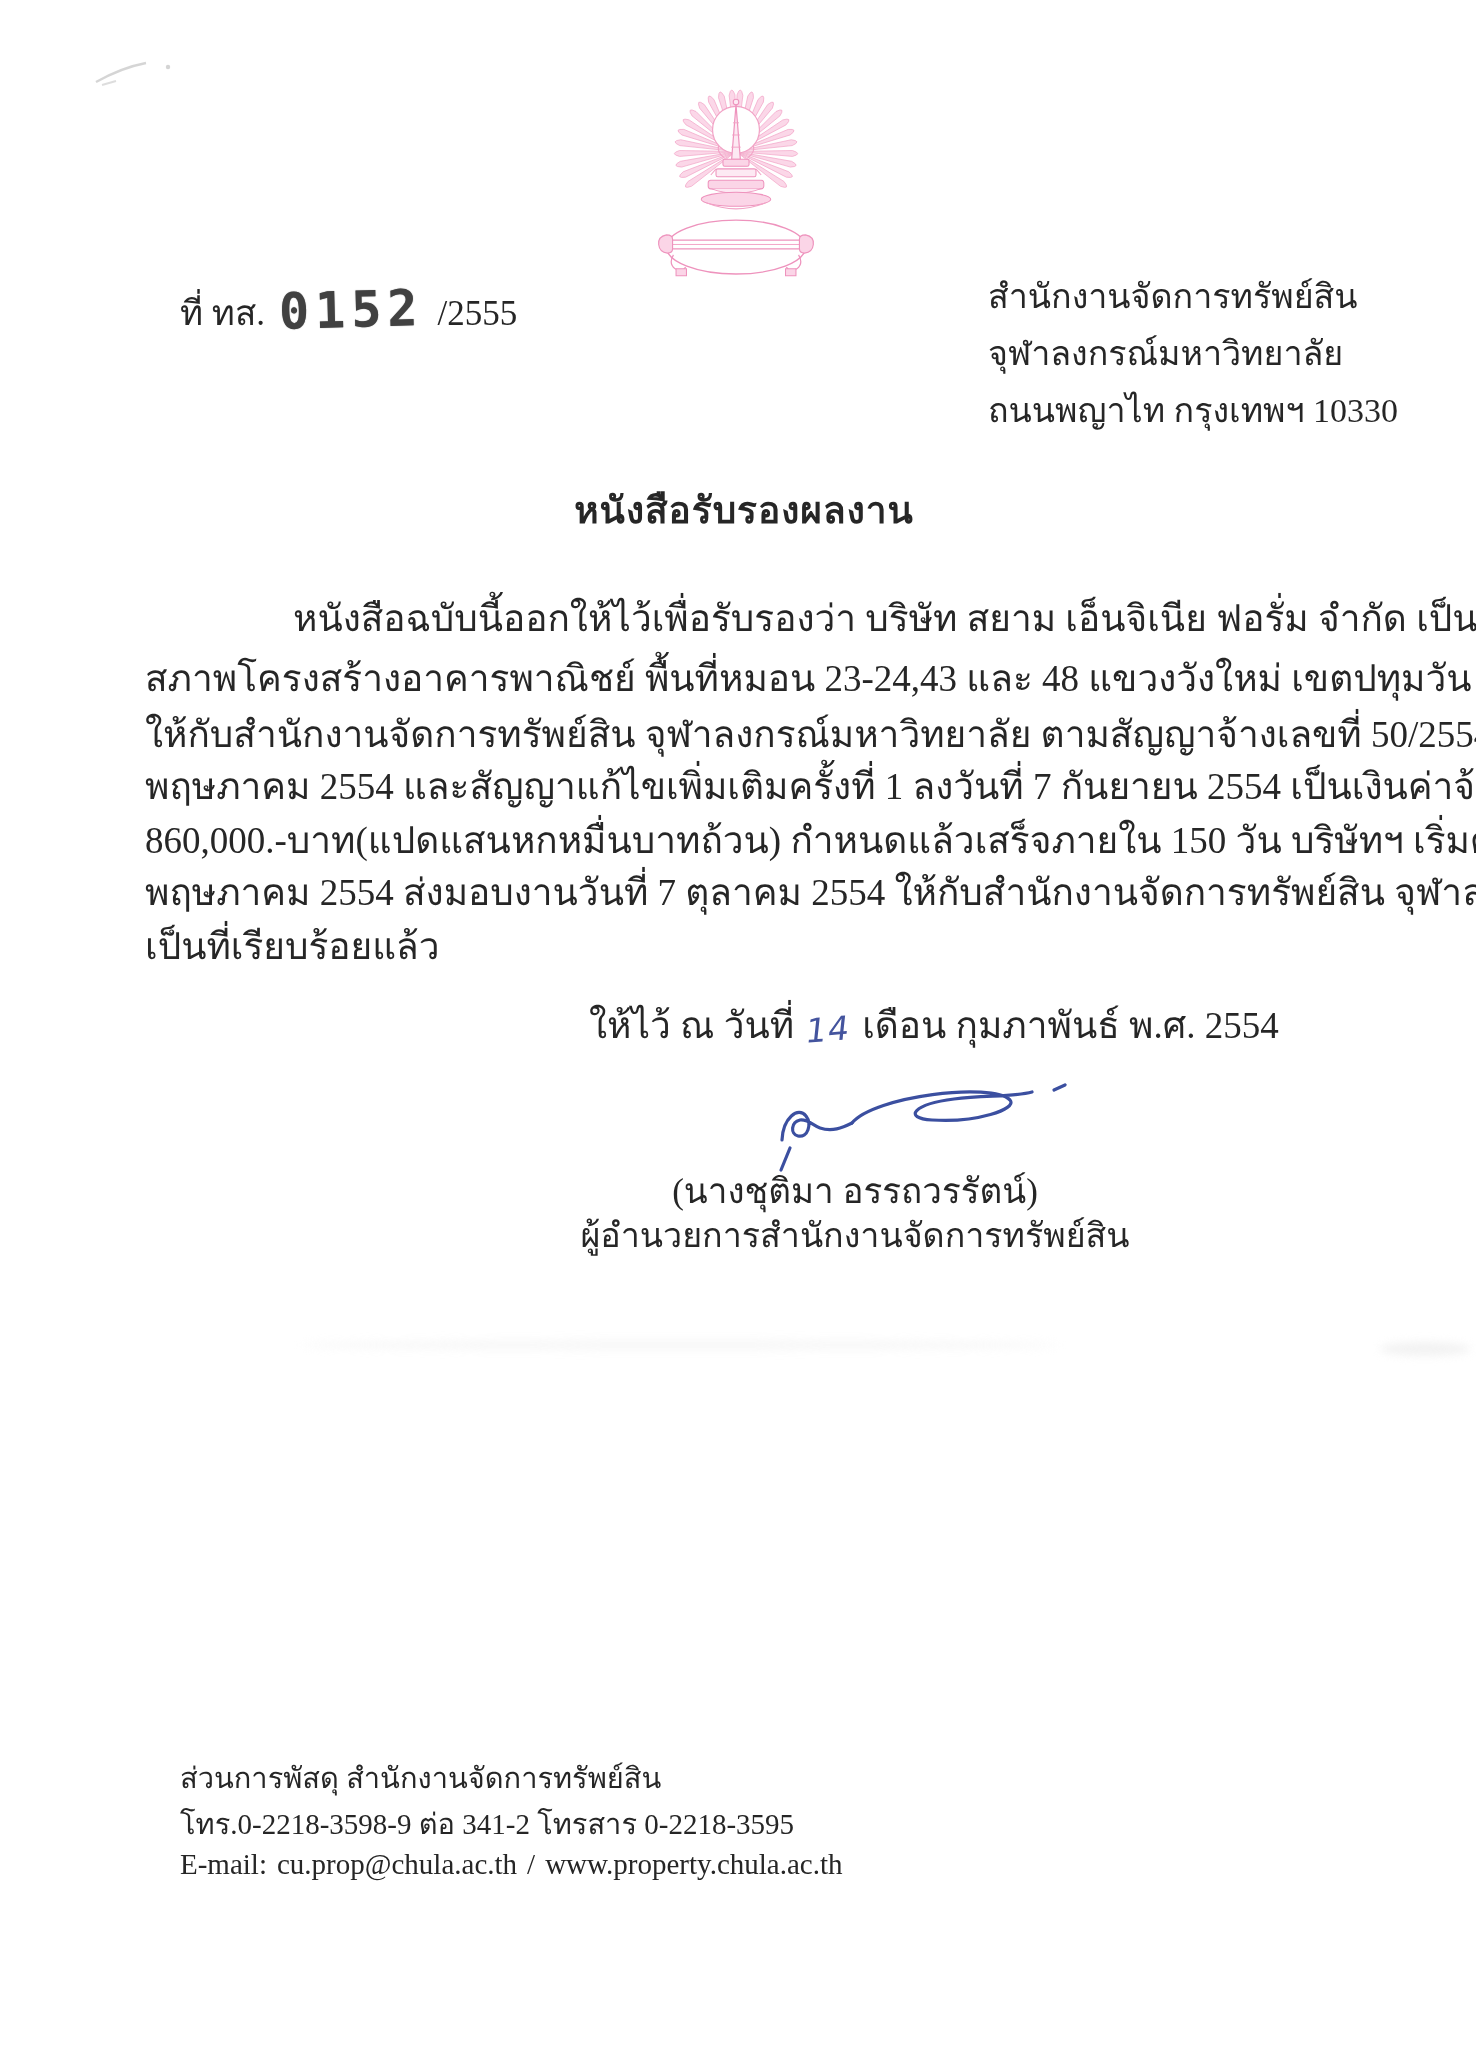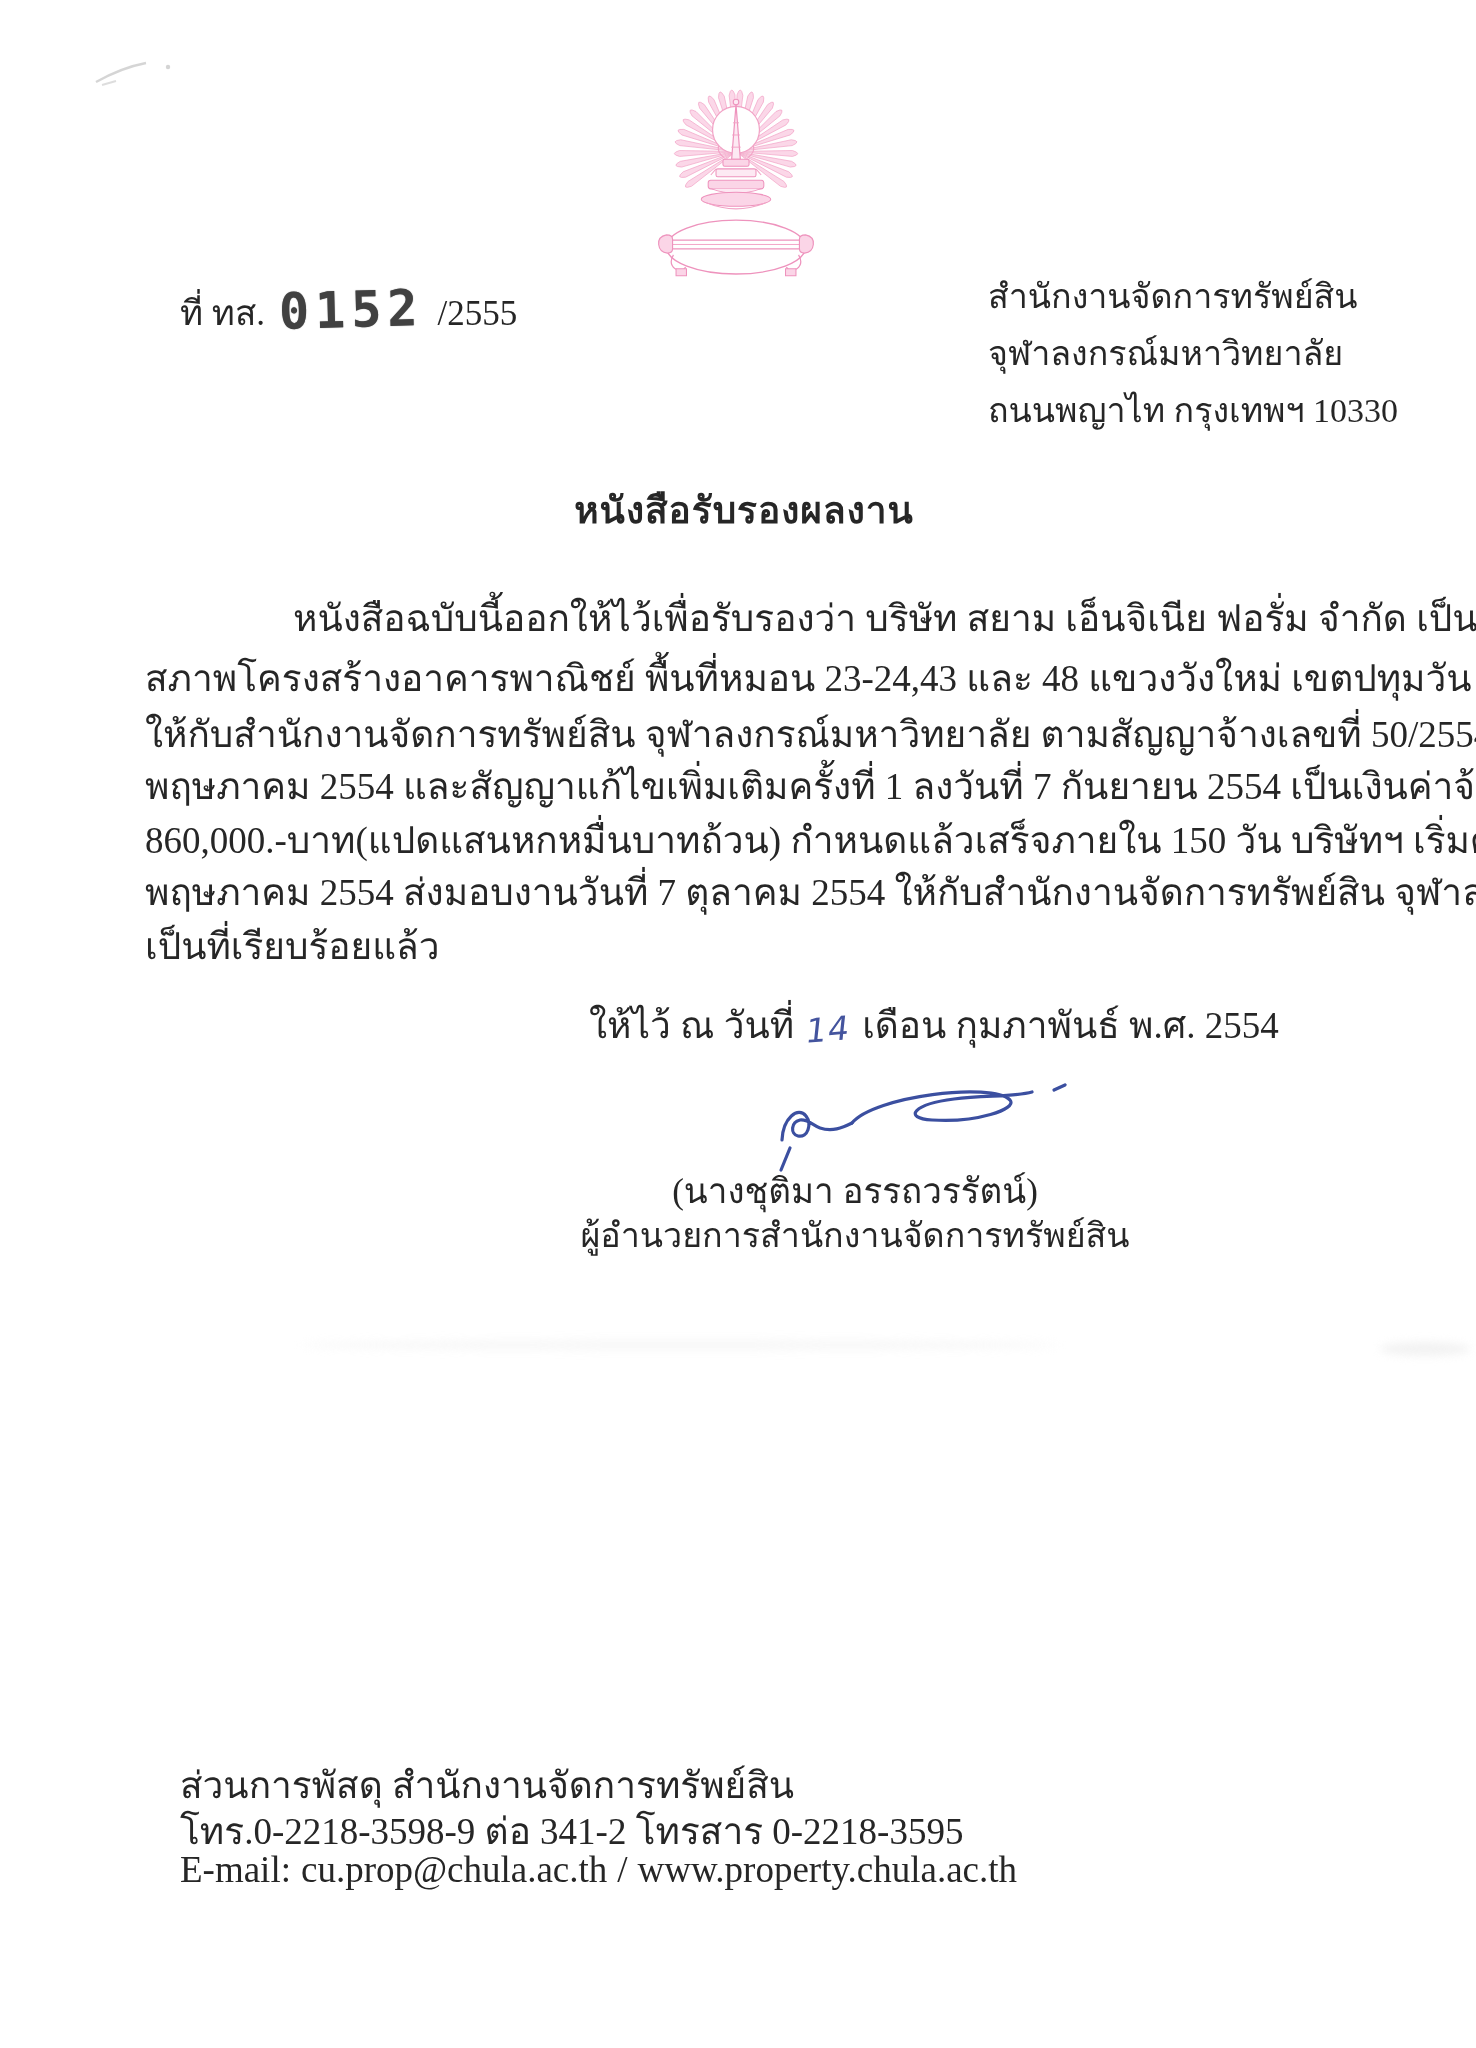--- a/index.html
+++ b/index.html
@@ -31,21 +31,21 @@
   .date-line { left:577px; top:995px; display:flex; align-items:baseline; gap:12px; font-size:37px; white-space:nowrap;margin-left:12px; }
   .hand-day {
     font-family:"DejaVu Sans",sans-serif; font-style:italic;
     color:#44549e; font-size:33px; transform:rotate(-5deg);
     position:relative; top:3px; letter-spacing:1px;
   }
 
   .sig-name { left:555px; width:600px; top:1163px; text-align:center; font-size:35px; }
   .sig-pos  { left:555px; width:600px; top:1208px; text-align:center; font-size:34px; }
 
-  .footer { left:180px; font-size:37px; white-space:nowrap; }
+  .footer { left:180px; font-size:29px; white-space:nowrap; }
   .footer-email { font-family:"Liberation Serif","DejaVu Serif",serif; }
   .u { text-underline-offset:4px; }
 
   .smudge { position:absolute; border-radius:50%; filter:blur(4px); }
 </style>
 </head>
 <body>
 
 <div class="page">
 

